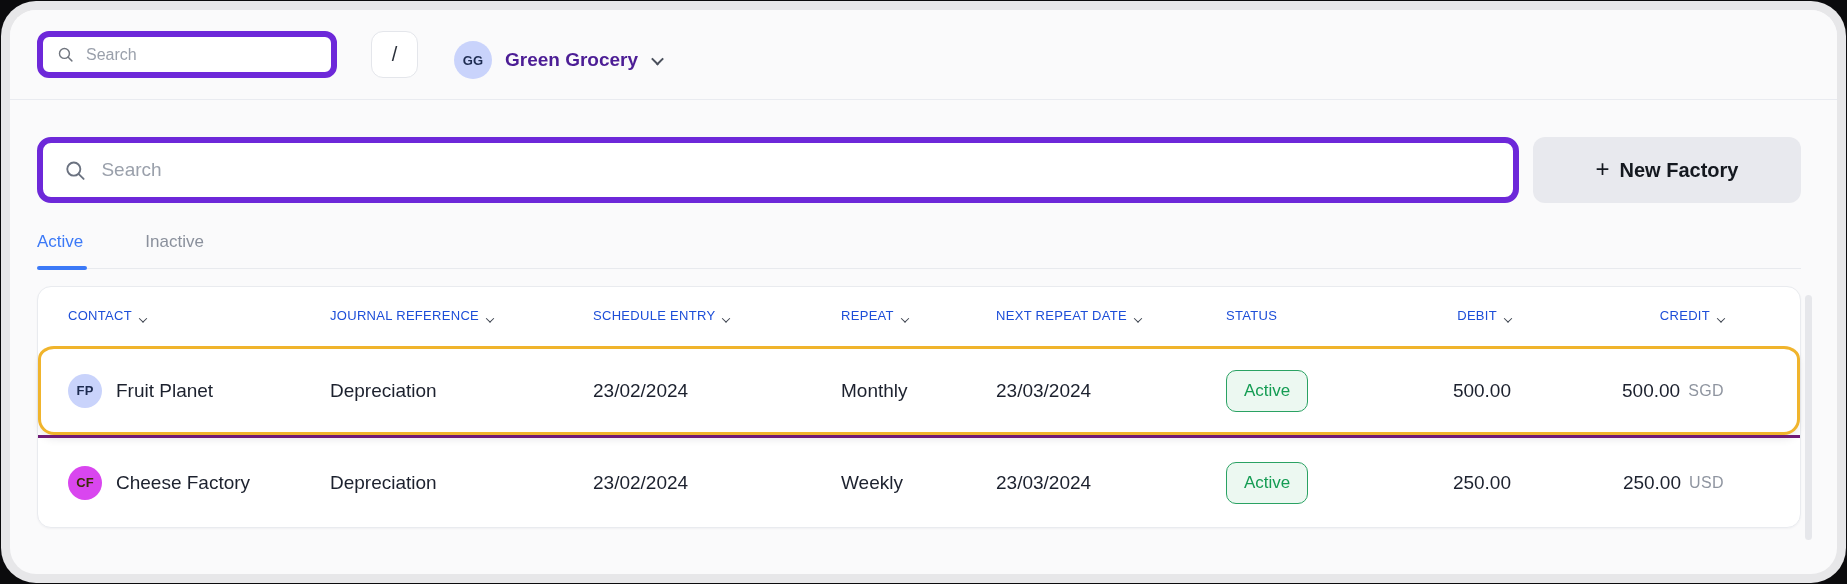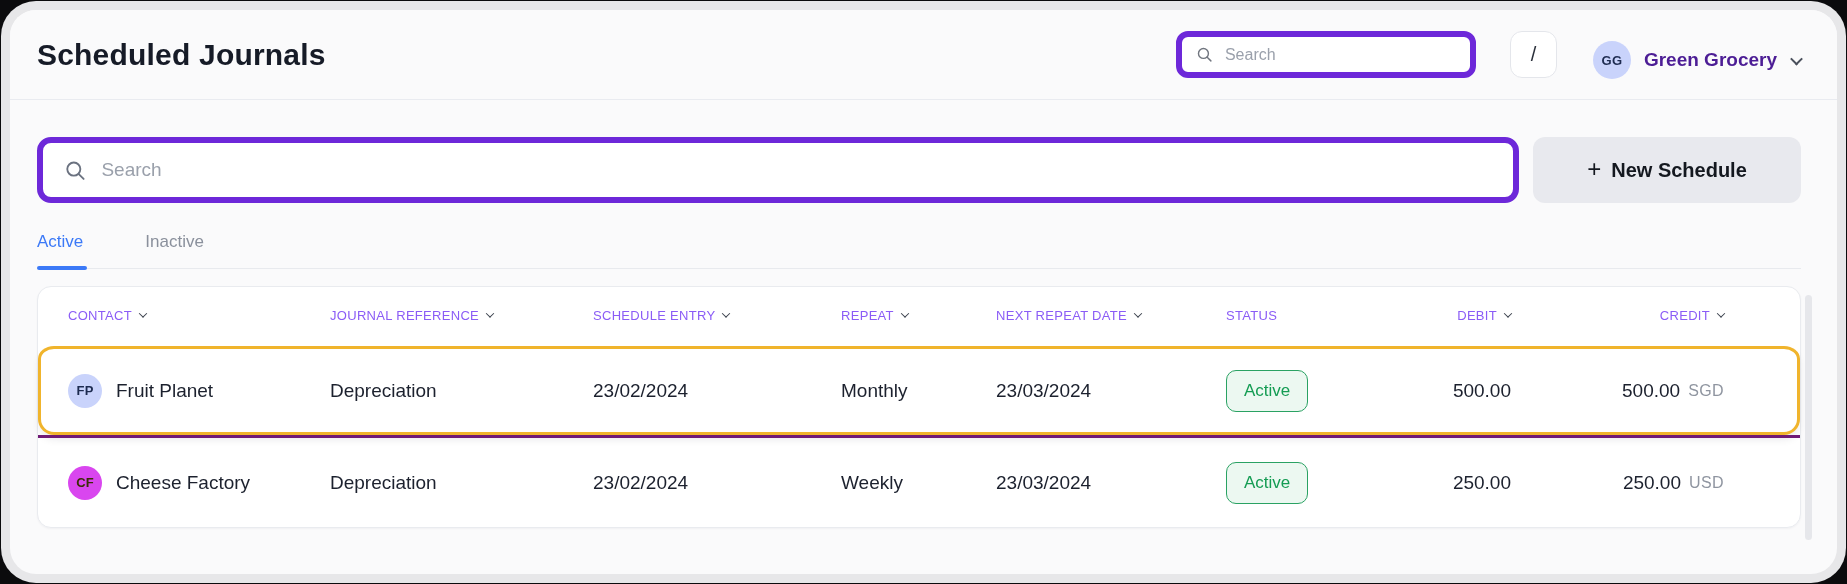--- a/index.html
+++ b/index.html
@@ -80,22 +80,22 @@
   .card {
     margin-top:17px; background:#fff; border:1px solid #e9ebef; border-radius:14px;
     box-shadow:0 1px 2px rgba(16,24,40,.04);
   }
   .grid {
     display:grid; align-items:center;
     grid-template-columns:292px 263px 248px 155px 230px 185px 100px 1fr;
   }
   .thead { height:56px; }
   .th {
-    display:flex; align-items:center; gap:8px;
-    font-size:13px; font-weight:500; color:#8b5cf6; letter-spacing:.3px;
+    display:flex; align-items:flex-end; gap:8px;
+    font-size:13px; font-weight:500; color:#1d4ed8; letter-spacing:.3px;
   }
   .th .chev { width:6px; height:6px; }
   .th.right { justify-content:flex-end; }
   .pad-first { padding-left:30px; }
   .pad-last { padding-right:76px; }
 
   .trow { height:92px; border-top:3px solid #701a75; cursor:pointer; }
   .trow.highlight {
     border-top-color:transparent; border-radius:16px;
     box-shadow:inset 0 0 0 3px #F0B42C, 0 6px 10px -3px rgba(23,28,38,.12);
@@ -116,21 +116,20 @@
     position:absolute; right:25px; top:285px; width:7px; height:245px;
     border-radius:4px; background:#e6e7eb;
   }
 </style>
 </head>
 <body>
 
 <div class="window">
 
   <header>
-    <h1>Scheduled Journals</h1>
     <div class="hdr-right">
       <div class="search-box sm">
         <svg width="19" height="19" viewBox="0 0 24 24" fill="none" stroke="#71767f" stroke-width="2" stroke-linecap="round">
           <circle cx="10.5" cy="10.5" r="7"></circle>
             <line x1="15.8" y1="15.8" x2="21" y2="21"></line>
         </svg>
         <input placeholder="Search" style="">
       </div>
       <button class="slash-btn">/</button>
       <div class="account">
@@ -145,21 +144,21 @@
     <div class="toolbar">
       <div class="search-box lg">
         <svg width="23" height="23" viewBox="0 0 24 24" fill="none" stroke="#6b7280" stroke-width="2" stroke-linecap="round">
           <circle cx="10.5" cy="10.5" r="7"></circle>
             <line x1="15.8" y1="15.8" x2="21" y2="21"></line>
         </svg>
         <input placeholder="Search" style="">
       </div>
       <button class="new-btn">
         <span class="plus">+</span>
-        <span>New Schedule</span>
+        <span>New Factory</span>
       </button>
     </div>
 
     <nav class="tabs">
       <div class="tab active">Active</div>
       <div class="tab">Inactive</div>
     </nav>
 
     <section class="card">
 

